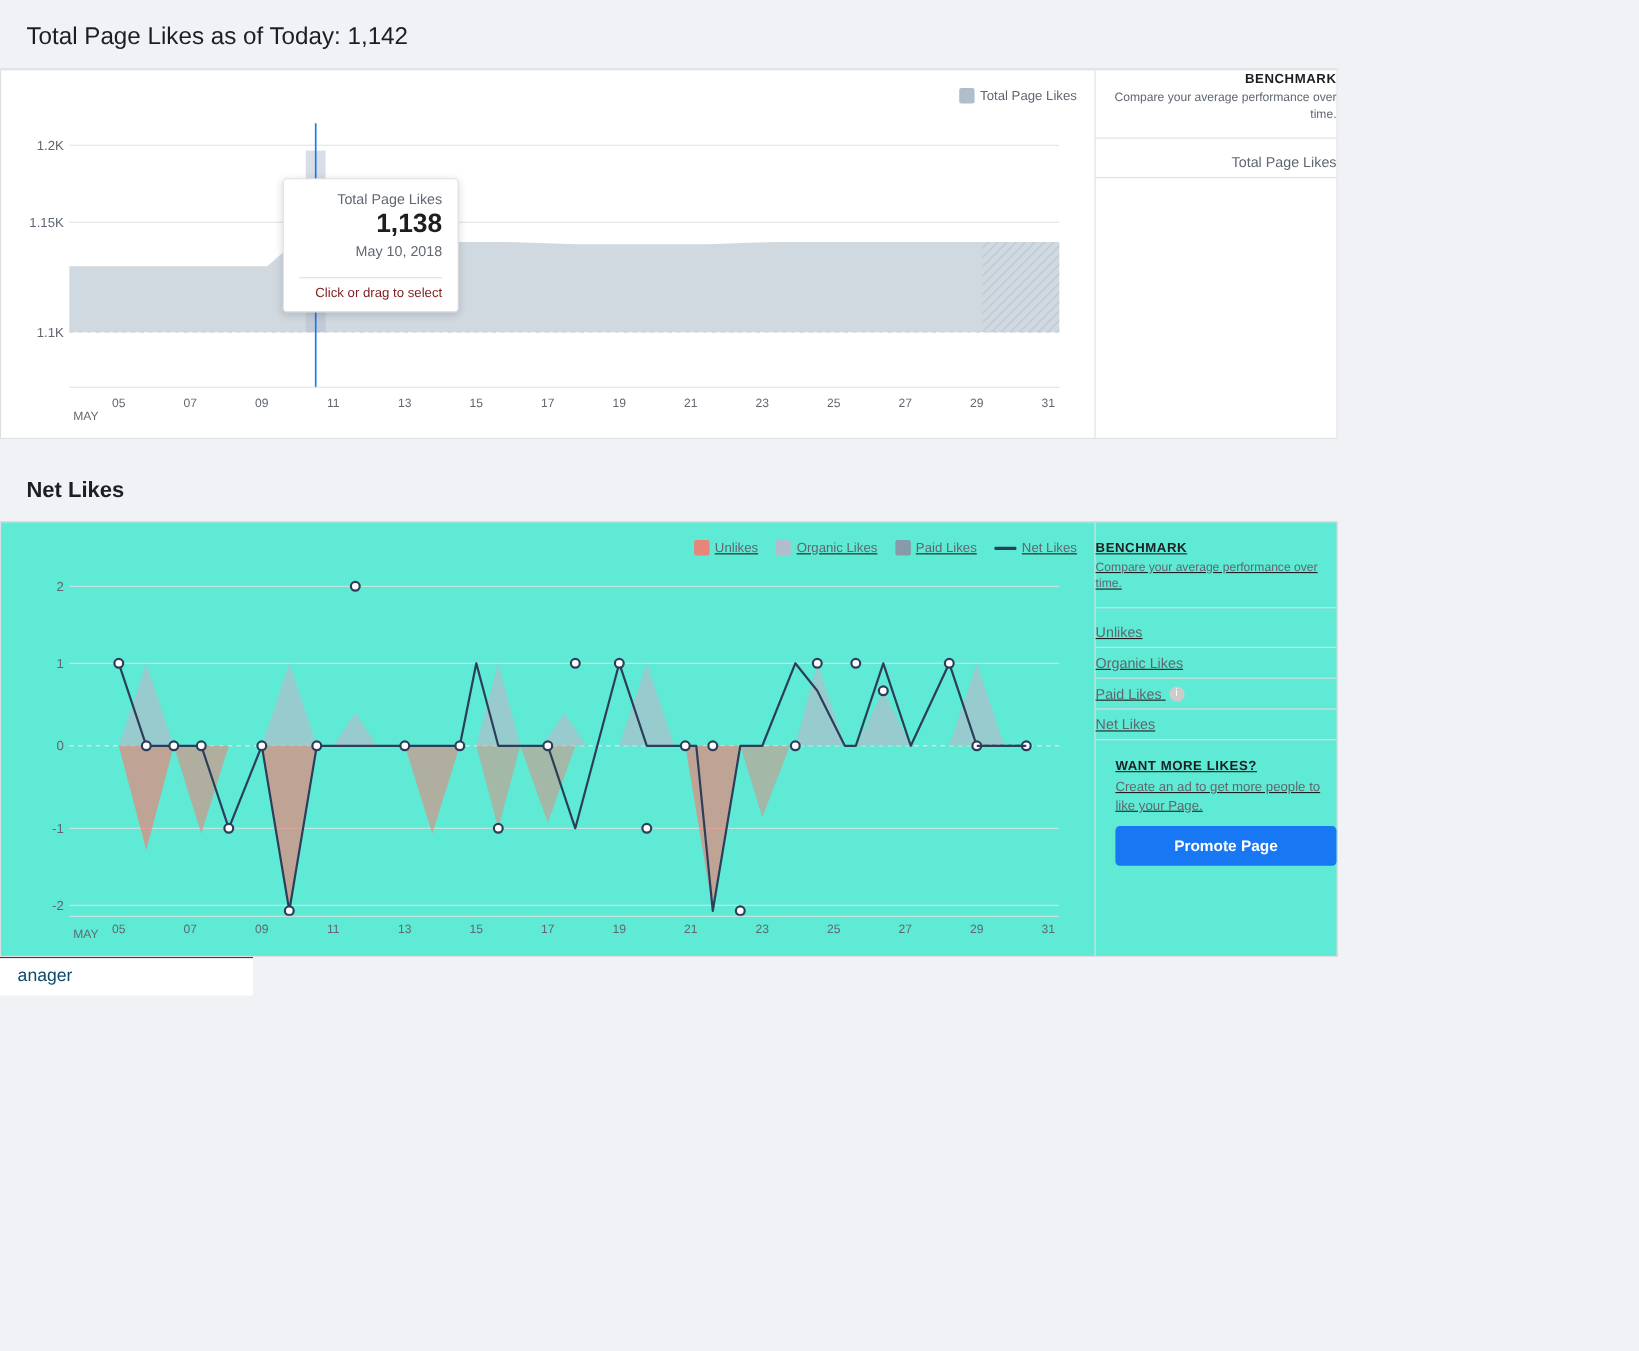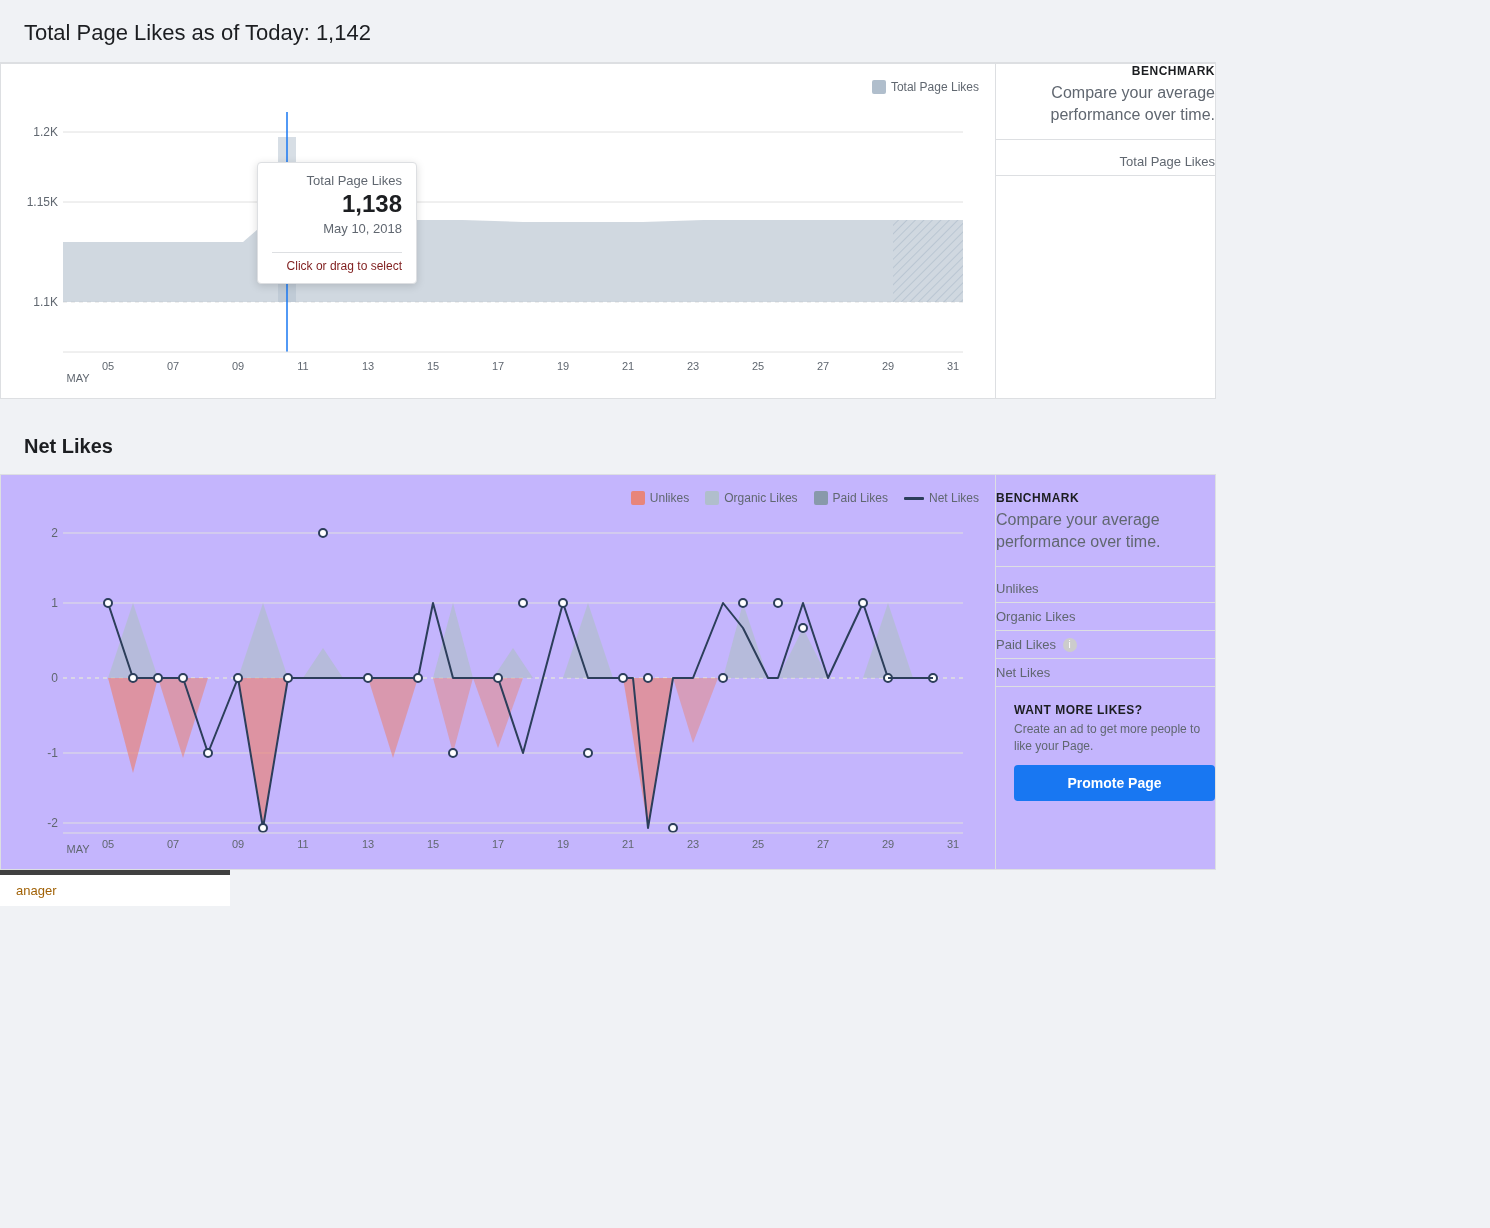--- a/index.html
+++ b/index.html
@@ -38,21 +38,21 @@
       flex-shrink: 0;
     }
     .benchmark-title {
       font-size: 12px;
       font-weight: 700;
       color: #1c1e21;
       letter-spacing: 0.5px;
       margin-bottom: 4px;
     }
     .benchmark-desc {
-      font-size: 16px;
+      font-size: 11px;
       color: #606770;
       line-height: 1.4;
       margin-bottom: 12px;
     }
     .benchmark-divider {
       border: none;
       border-top: 1px solid #dddfe2;
       margin: 8px 0;
     }
     .benchmark-item {
@@ -138,24 +138,25 @@
       color: #1c1e21;
       margin-bottom: 4px;
     }
     .net-likes-desc {
       font-size: 13px;
       color: #606770;
     }
 
     
     .chart-section-2 {
-      background: #c4b5fd;
+      background: #5eead4;
       border: 1px solid #dddfe2;
       display: flex;
       margin-top: 0;
+      text-decoration: underline;
     }
 
     
     .promote-btn {
       background: #1877f2;
       color: #fff;
       border: none;
       border-radius: 4px;
       padding: 10px 16px;
       font-size: 14px;
@@ -191,24 +192,24 @@
       font-size: 10px;
       text-align: center;
       line-height: 14px;
       margin-left: 3px;
       vertical-align: middle;
     }
 
     
     .manager-bar {
       background: #fff;
-      border-top: 5px solid #404040;
+      border-top: 1px solid #404040;
       padding: 8px 16px;
-      font-size: 13px;
-      color: #a16207;
+      font-size: 16px;
+      color: #0c4a6e;
       width: 230px;
     }
   </style>
 </head>
 <body>
 
 <div class="page-wrapper">
 
   <div class="total-likes-header">
     <h1 class="total-likes-title">Total Page Likes as of Today: 1,142</h1>

